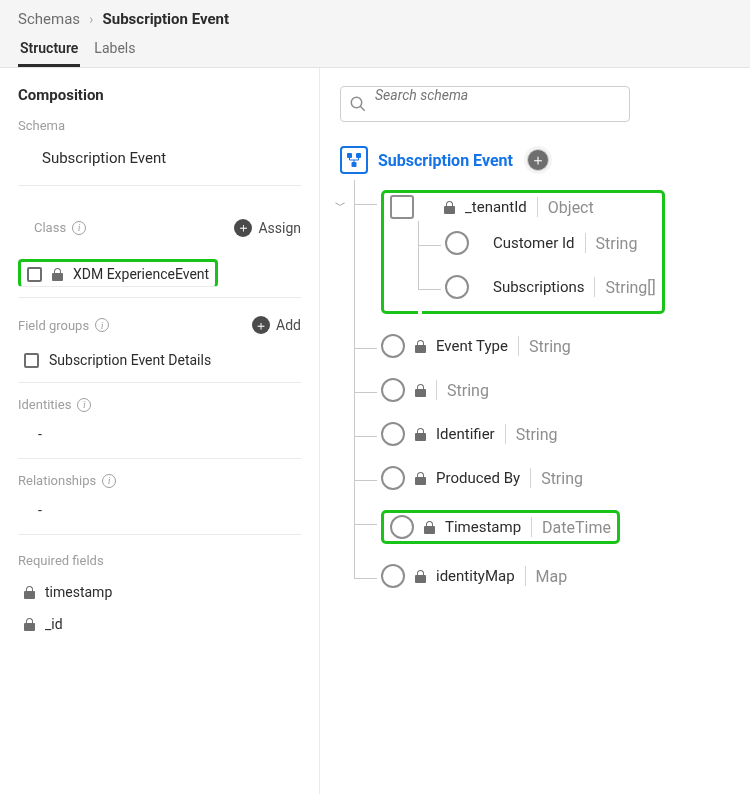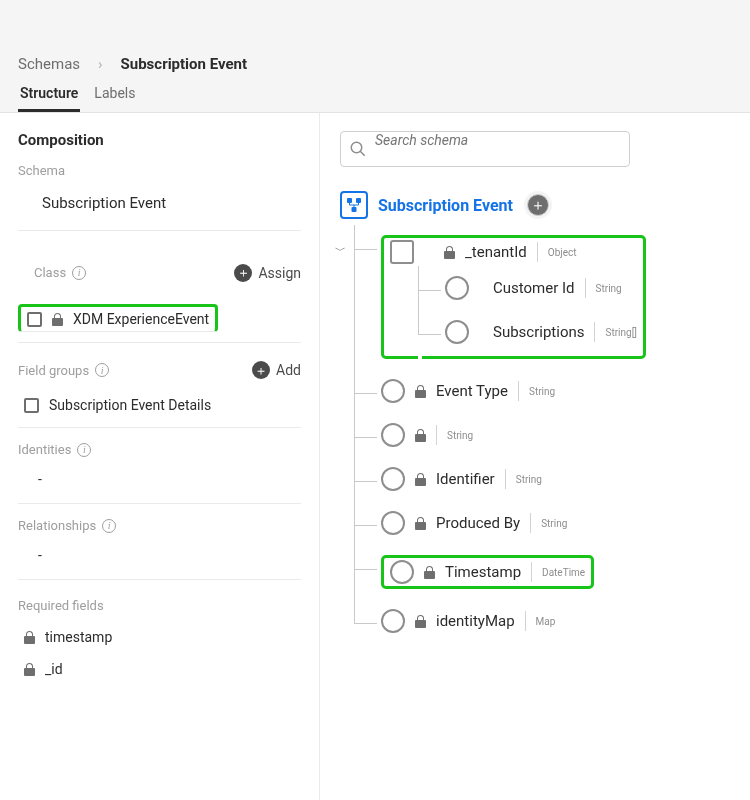--- a/index.html
+++ b/index.html
@@ -4,21 +4,21 @@
 <style>
   * { box-sizing: border-box; margin: 0; padding: 0; font-family: -apple-system, BlinkMacSystemFont, "Segoe UI", Roboto, Arial, sans-serif; }
   body { width: 750px; height: 800px; background: #fff; color: #2c2c2c; font-size: 14px; overflow: hidden; }
 
   
   .header {
     background: #f5f5f5;
     border-bottom: 1px solid #e3e3e3;
     padding: 10px 18px 0 18px;
   }
-  .breadcrumb { display: flex; align-items: center; gap: 18px; font-size: 15px; color: #6e6e6e; margin-top: 45px; }
+  .breadcrumb { display: flex; align-items: center; gap: 9px; font-size: 15px; color: #6e6e6e; }
   .breadcrumb .current { color: #2c2c2c; font-weight: 700; }
   .breadcrumb .sep { color: #b3b3b3; }
   .tabs { display: flex; gap: 12px; margin-top: 4px; }
   .tab { padding: 8px 2px; color: #6e6e6e; cursor: pointer; border-bottom: 3px solid transparent; }
   .tab.active { color: #2c2c2c; font-weight: 600; border-bottom-color: #2c2c2c; }
 
   .content { display: flex; height: calc(800px - 74px); }
 
   
   .sidebar { width: 320px; border-right: 1px solid #eaeaea; padding: 18px 18px; overflow-y: auto; }
@@ -68,21 +68,21 @@
   }
   .node.last::after {
     content: ""; position: absolute; left: -1px; top: 25px; bottom: -200px; width: 4px; background: #fff;
   }
   .node-body { display: flex; align-items: center; gap: 10px; white-space: nowrap; }
   .caret { position:absolute; left:-20px; top:18px; font-size:11px; color:#6e6e6e; cursor:pointer; }
   .node-icon-circle { width: 24px; height: 24px; border: 2px solid #8e8e8e; border-radius: 50%; display:inline-block; flex-shrink:0; }
   .node-icon-square { width: 24px; height: 24px; border: 2px solid #8e8e8e; border-radius: 3px; display:inline-block; flex-shrink:0; }
   .node-label { font-size: 15px; }
   .type-sep { width:1px; height:20px; background:#d3d3d3; display:inline-block; }
-  .node-type { color: #8e8e8e; font-size: 10px; }
+  .node-type { color: #8e8e8e; font-size: 16px; }
 
   .green-box { border: 3px solid #19c419; border-radius: 5px; padding: 2px 6px; }
 
   .lock-icon { width: 11px; height: 13px; display: inline-block; position: relative; flex-shrink: 0; }
   .lock-icon::before {
     content: ""; position: absolute; bottom: 0; left: 0; width: 11px; height: 8px; background: #6e6e6e; border-radius: 1px;
   }
   .lock-icon::after {
     content: ""; position: absolute; top: 0; left: 2px; width: 5px; height: 5px; border: 1.5px solid #6e6e6e; border-bottom: none; border-radius: 4px 4px 0 0;
   }

